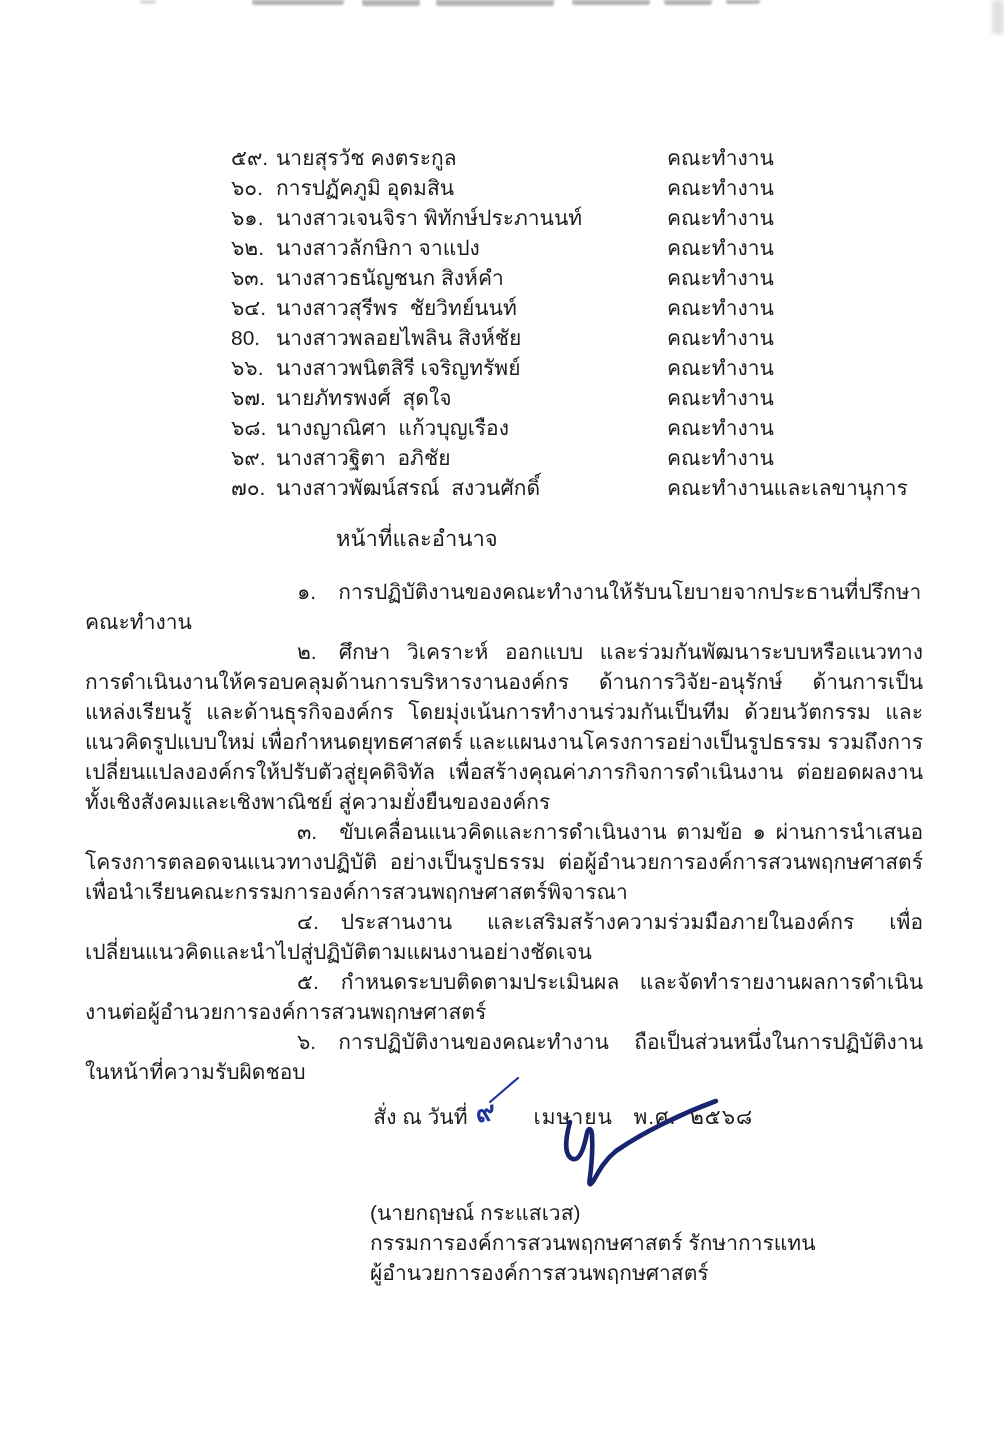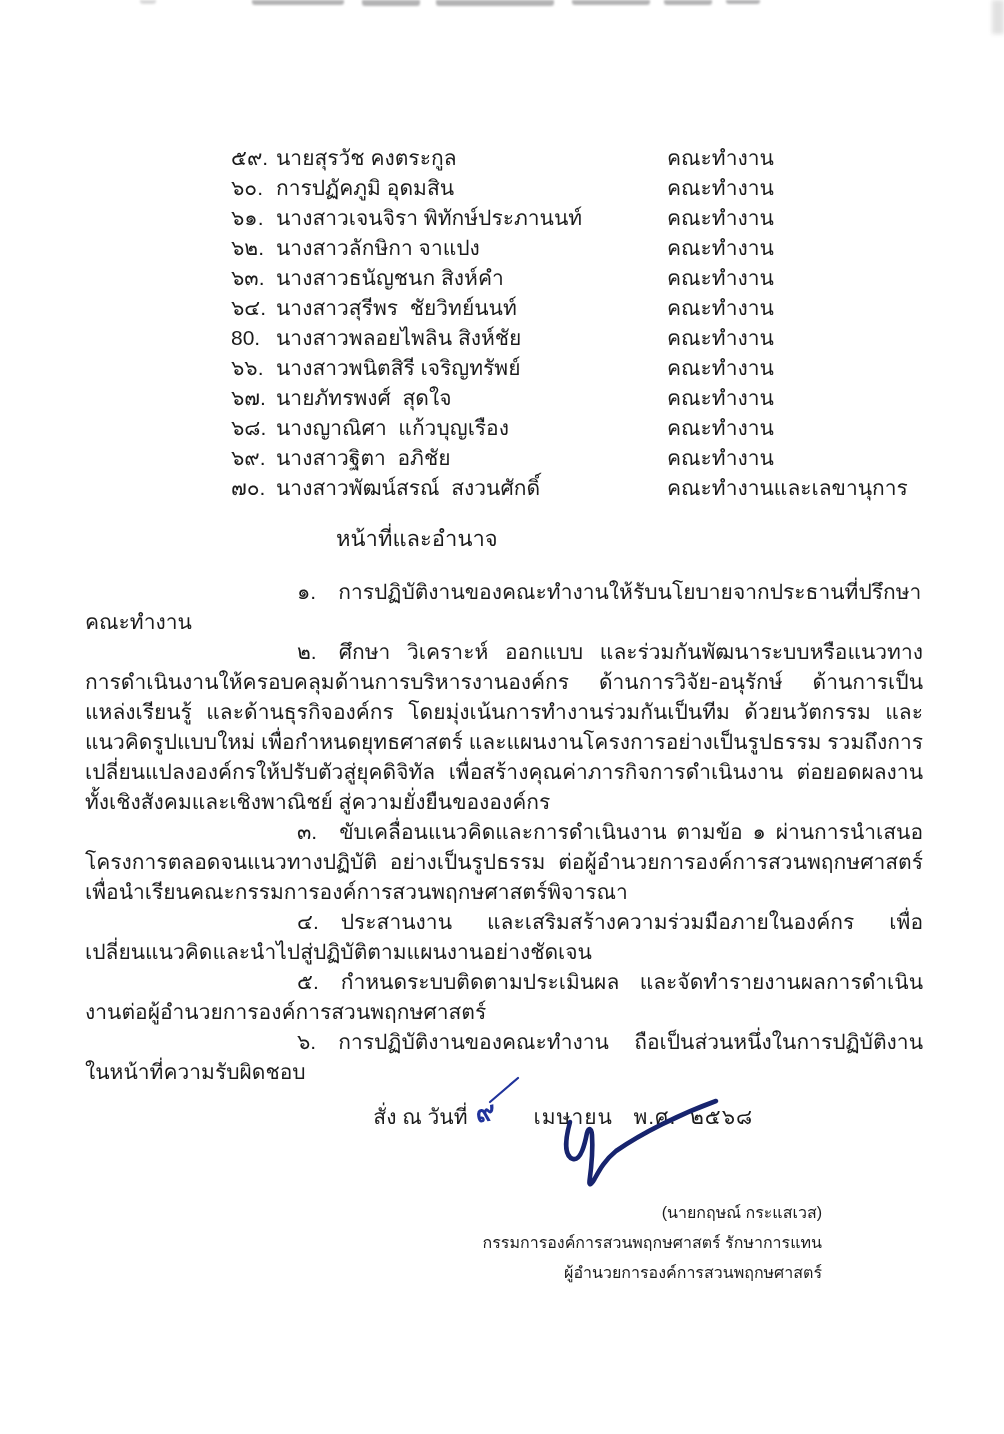--- a/index.html
+++ b/index.html
@@ -73,21 +73,21 @@
     position: absolute; left: 12px; top: -26px;
     width: 34px; height: 30px; pointer-events: none;
   }
 
   
   .signature { position: absolute; top: 1090px; left: 548px; width: 182px; height: 106px; }
 
   
   .signer-block {
     position: absolute; top: 1198px; left: 370px; width: 452px;
-    text-align: right; font-size: 16px; line-height: 30px;
+    text-align: left; font-size: 21px; line-height: 30px;
   }
 </style>
 </head>
 <body>
 
 <div class="page">
 
   <div class="top-artifacts">
     <div class="smudge s1"></div>
     <div class="smudge s2"></div>

